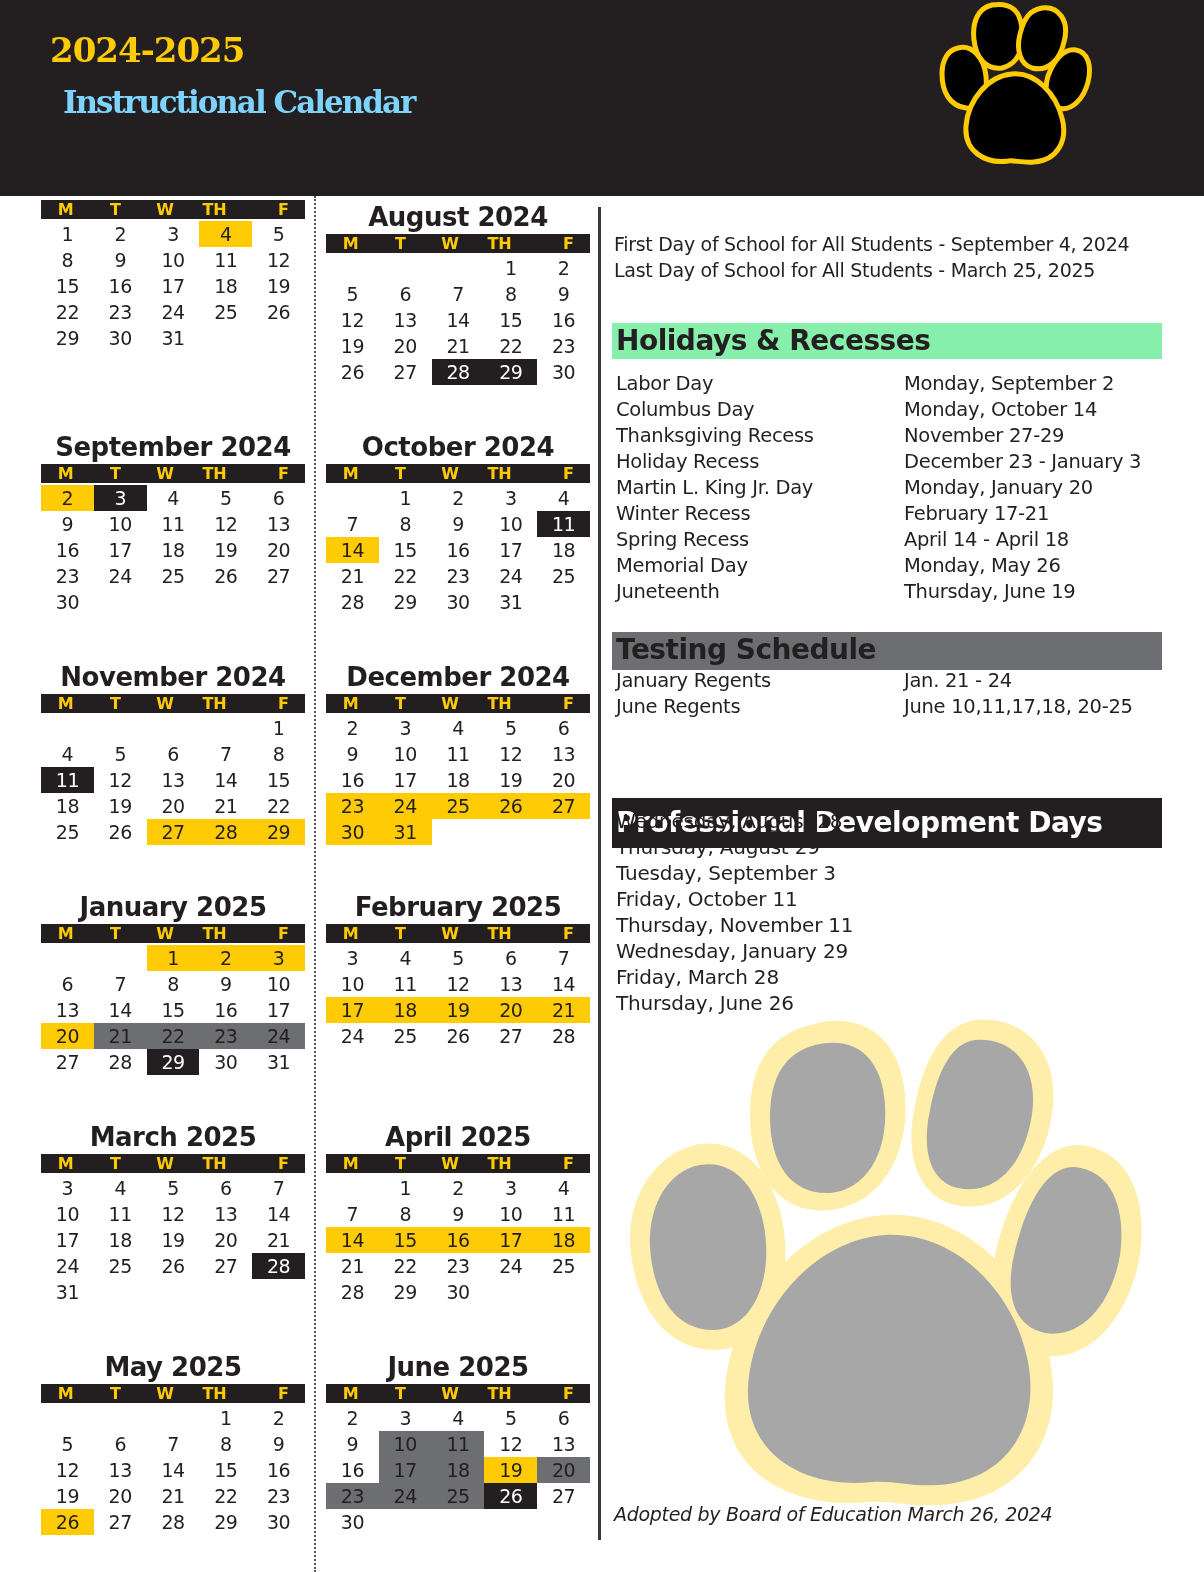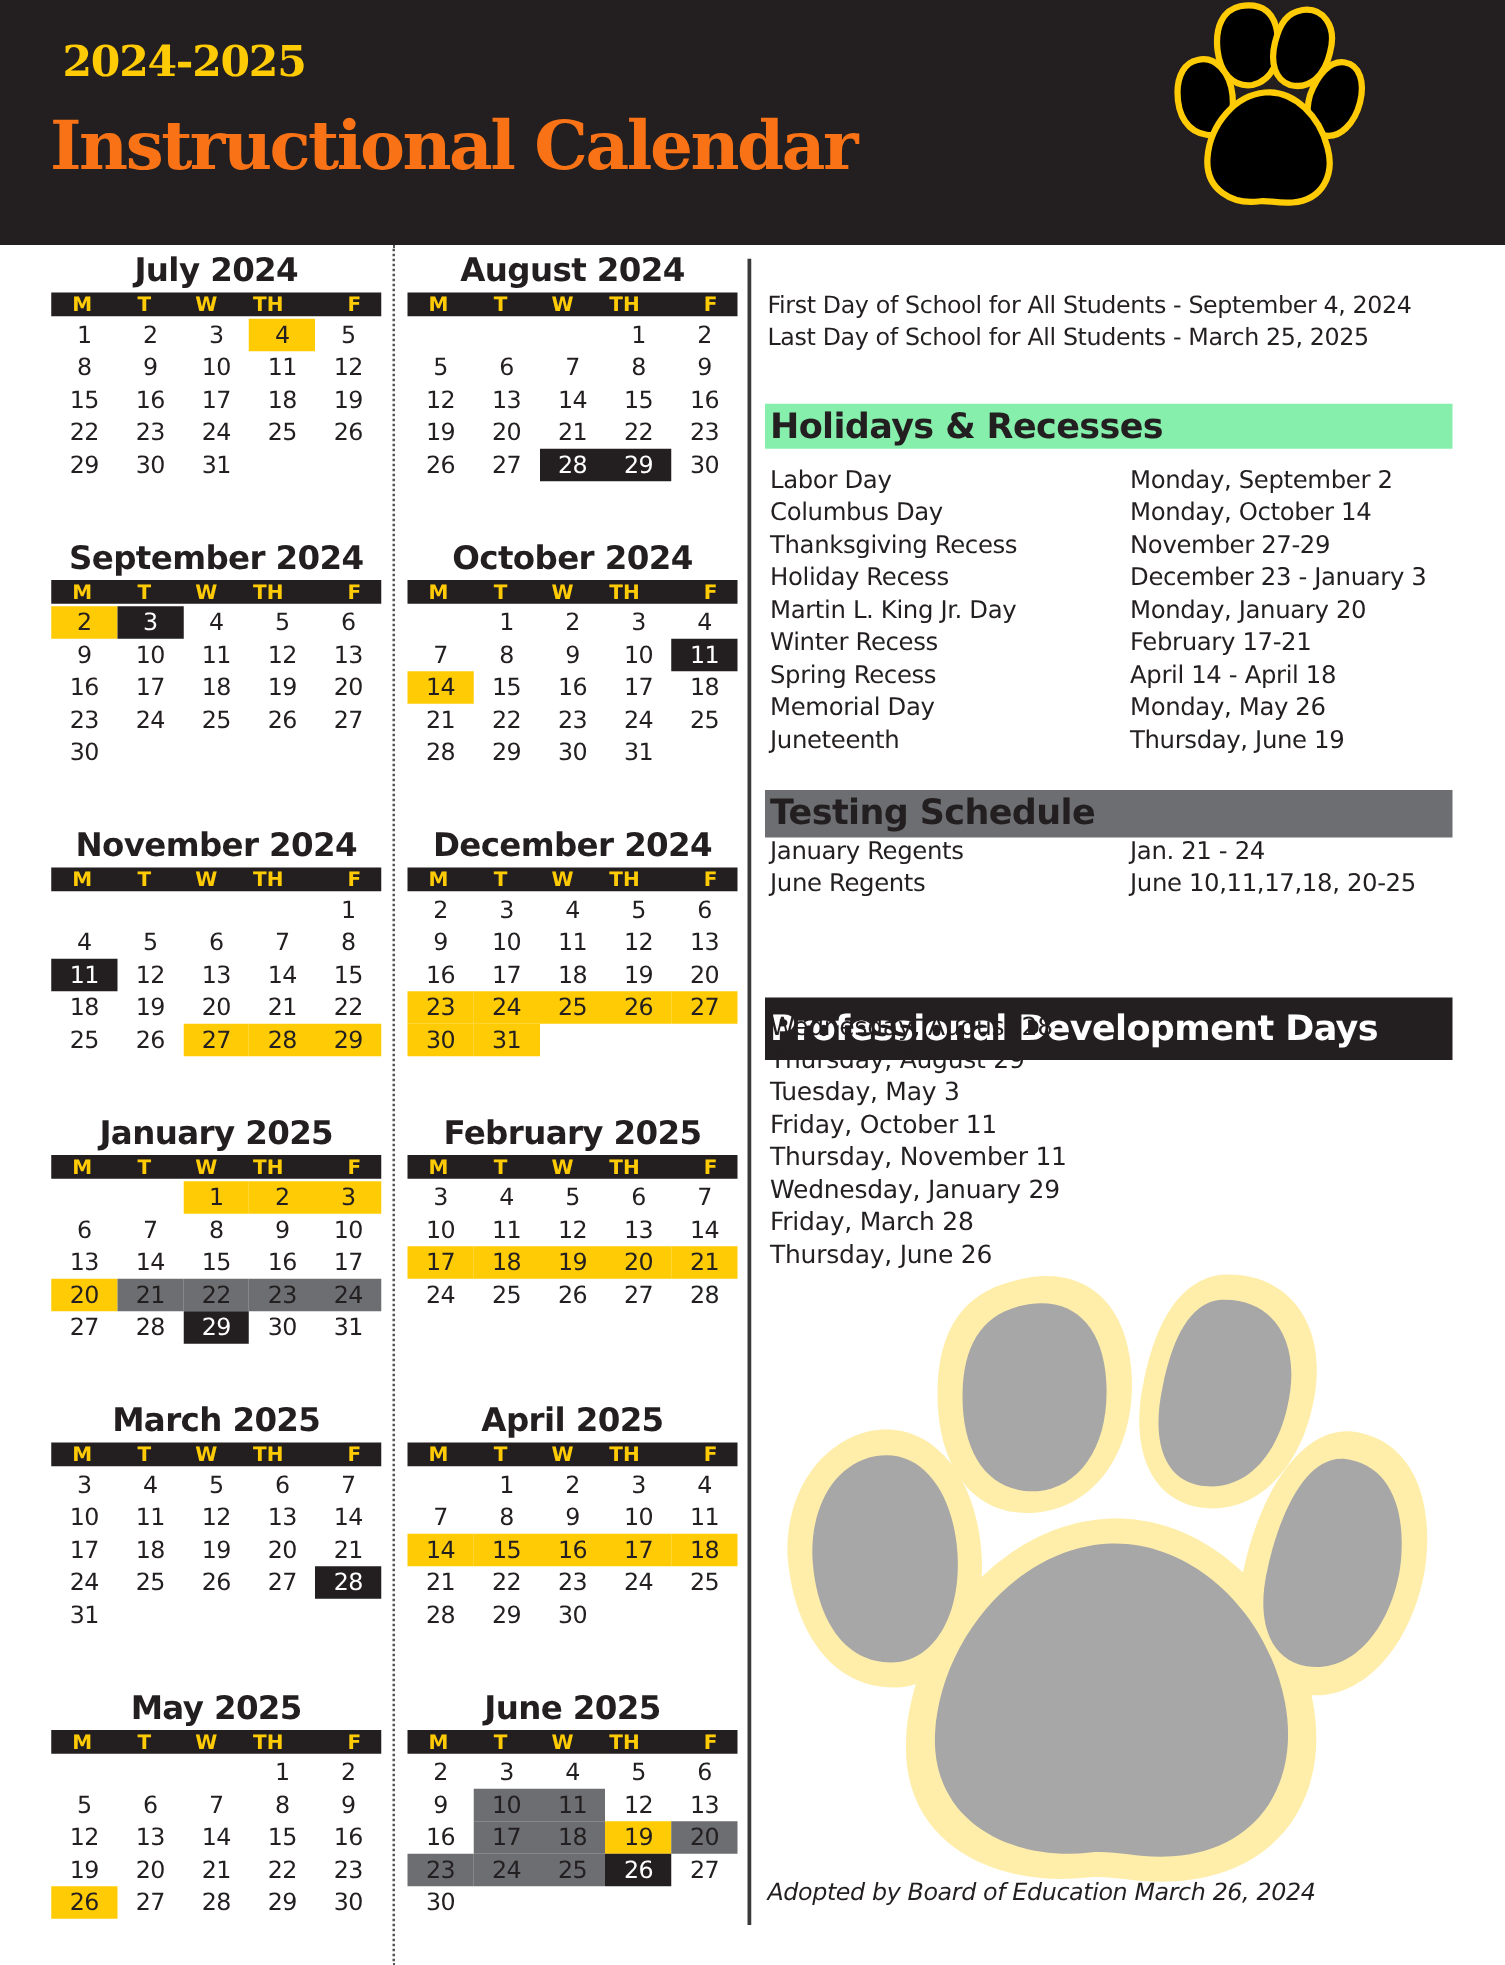--- a/index.html
+++ b/index.html
@@ -1,19 +1,19 @@
 <!DOCTYPE html>
 <html><head>
 <meta charset="utf-8">
 <style>
   html,body{margin:0;padding:0;}
   body{width:1204px;height:1572px;background:#fff;position:relative;overflow:hidden;font-family:"DejaVu Sans",sans-serif;color:#231f20;}
   .header{position:absolute;left:0;top:0;width:1204px;height:196px;background:#231f20;}
   .header .year{position:absolute;left:50px;top:30px;font-family:"DejaVu Serif",serif;font-weight:bold;font-size:34px;color:#ffcb05;letter-spacing:-1px;}
-  .header .title{position:absolute;left:40px;top:84px;font-family:"DejaVu Serif",serif;font-weight:bold;font-size:54px;color:#f97316;letter-spacing:-2px;}
+  .header .title{position:absolute;left:63px;top:84px;font-family:"DejaVu Serif",serif;font-weight:bold;font-size:31px;color:#7dd3fc;letter-spacing:-2px;}
   .header .logo{position:absolute;left:930px;top:0;width:165px;height:168px;}
 
   .dotted{position:absolute;left:314px;top:196px;height:1376px;border-left:2px dotted #555;}
   .vline{position:absolute;left:598px;top:207px;height:1333px;width:3px;background:#3a3a3a;}
 
   .month{position:absolute;width:264px;}
   .month .mtitle{text-align:center;font-weight:bold;font-size:26px;height:34px;line-height:34px;letter-spacing:-0.5px;}
   .month .dow{display:flex;background:#231f20;height:19px;align-items:center;}
   .month .dow span{flex:1;text-align:center;color:#ffcb05;font-weight:bold;font-size:16px;}
   .month .dow span:last-child{text-align:right;padding-right:16px;}
@@ -51,21 +51,20 @@
       <path d="M146 50 C158 52 162 66 158 82 C154 98 142 112 128 108 C116 104 114 90 118 76 C124 60 134 48 146 50 Z"></path>
       <path d="M82 74 C106 72 126 94 132 118 C138 140 128 160 104 162 C92 163 84 160 78 161 C56 164 34 152 36 126 C38 100 58 76 82 74 Z"></path>
     </g>
   </svg>
 </div>
 
 <div class="dotted"></div>
 <div class="vline"></div>
 
 <div class="month" style="left:41px;top:200px;">
-  <div class="mtitle">July 2024</div>
   <div class="dow">
       <span>M</span>
       <span>T</span>
       <span>W</span>
       <span>TH</span>
       <span>F</span>
     </div>
   <div class="grid">
       <div class="cell ">1</div>
       <div class="cell ">2</div>
@@ -534,21 +533,21 @@
   <div class="row">
       <span class="a">June Regents</span>
       <span>June 10,11,17,18, 20-25</span>
     </div>
 </div>
 
 <div class="band black" style="top:753px;margin-top:45px;">Professional Development Days</div>
 <div class="pd">
   <div>Wednesday, August 28</div>
   <div>Thursday, August 29</div>
-  <div>Tuesday, May 3</div>
+  <div>Tuesday, September 3</div>
   <div>Friday, October 11</div>
   <div>Thursday, November 11</div>
   <div>Wednesday, January 29</div>
   <div>Friday, March 28</div>
   <div>Thursday, June 26</div>
 </div>
 
 <svg class="bigpaw" viewBox="0 0 530 505">
   <g fill="#ffeeaa">
     <path d="M190 20 C240 5 280 30 285 90 C290 150 260 200 210 205 C160 210 130 170 130 110 C130 60 150 30 190 20 Z"></path>

